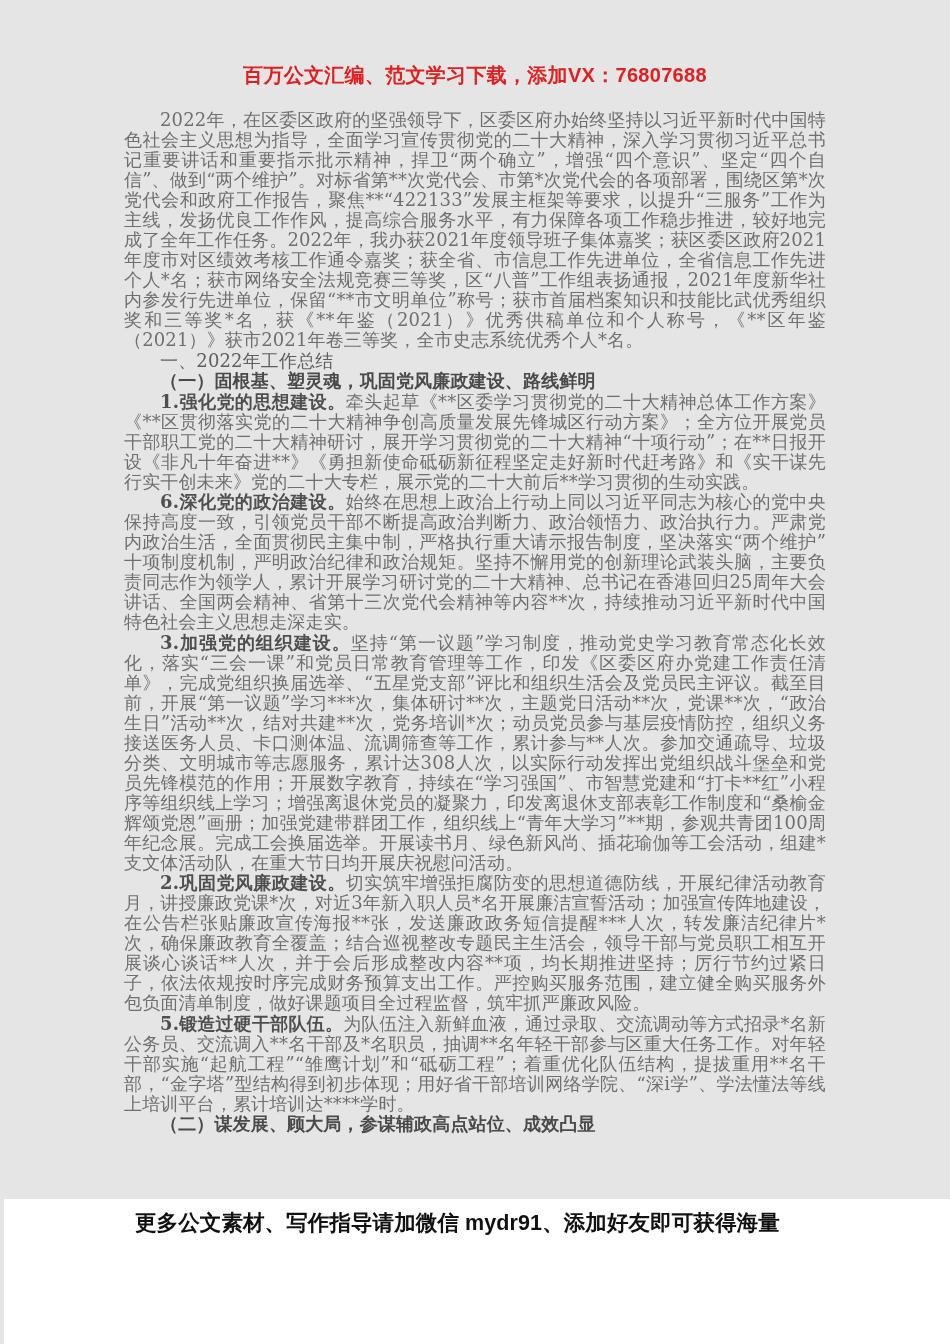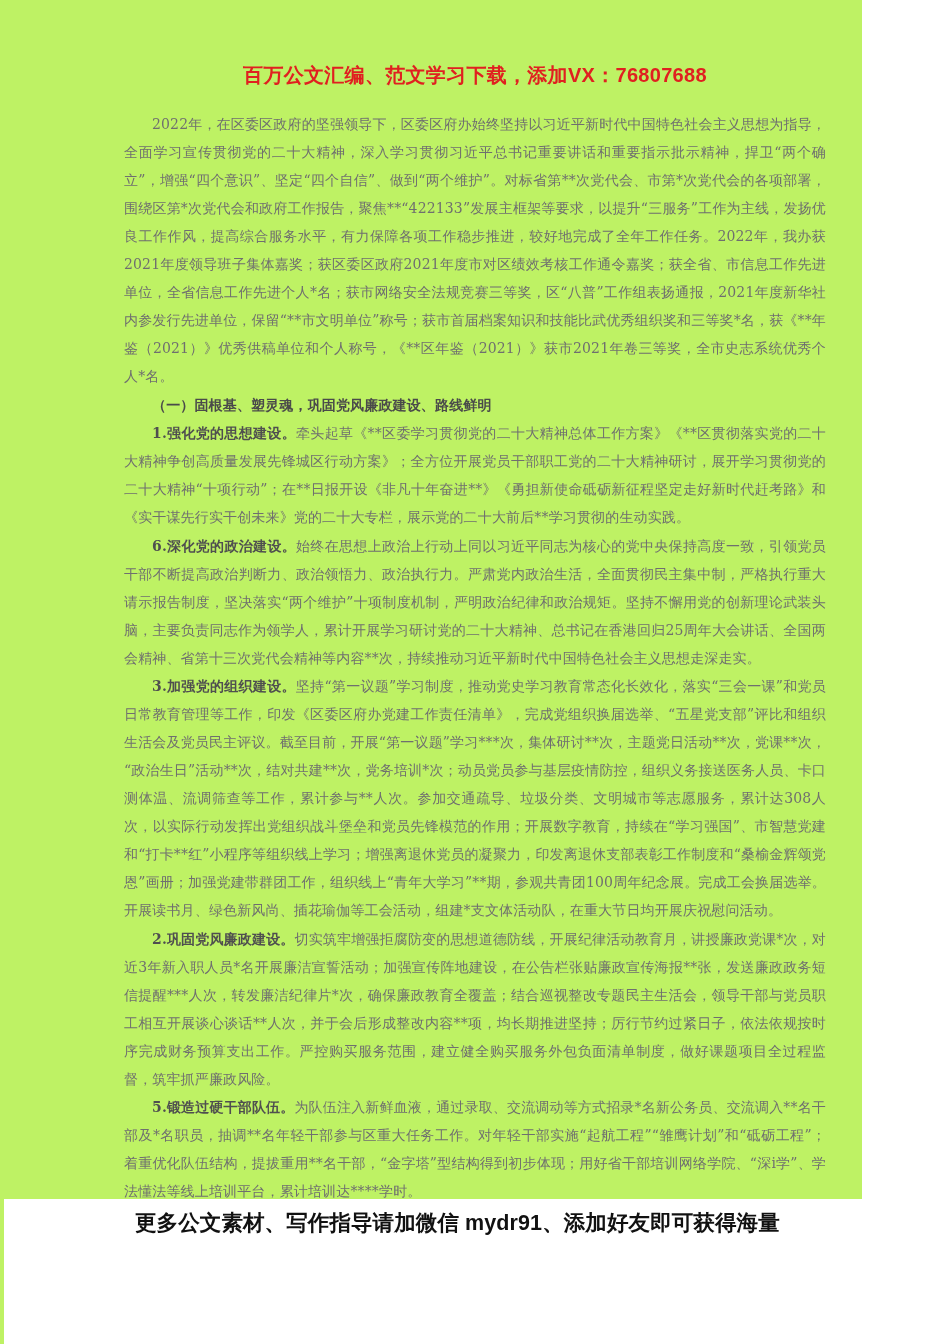--- a/index.html
+++ b/index.html
@@ -2,23 +2,23 @@
 <html lang="zh"><head>
 <meta charset="utf-8">
 <style>
   html, body {
     margin: 0;
     padding: 0;
     background: #ffffff;
   }
   .page {
     position: relative;
-    width: 862px;
+    width: 950px;
     height: 1344px;
-    background: #bef264;
+    background: #e5e5e5;
     overflow: hidden;
     box-sizing: border-box;
   }
 
   
   .promo-header {
     position: absolute;
     left: 0;
     top: 62px;
     width: 950px;
@@ -35,22 +35,22 @@
   .doc-body {
     position: absolute;
     left: 124px;
     top: 110px;
     width: 702px;
   }
 
   .doc-body p {
     margin: 0 0 0.5px 0;
     font-family: "DejaVu Serif", "Liberation Serif", serif;
-    font-size: 14px;
-    line-height: 28px;
+    font-size: 18px;
+    line-height: 20px;
     color: #6f6f6f;
     text-align: justify;
     text-justify: inter-ideograph;
     letter-spacing: 0.15px;
     text-indent: 2em;
   }
 
   .doc-body p.heading-1 {
     color: #5e5e5e;
     font-weight: 400;
@@ -94,20 +94,21 @@
 </head>
 <body>
 
 <div class="page">
 
   <div class="promo-header">百万公文汇编、范文学习下载，添加VX：76807688</div>
 
   <div class="doc-body">
 
   <p>2022年，在区委区政府的坚强领导下，区委区府办始终坚持以习近平新时代中国特色社会主义思想为指导，全面学习宣传贯彻党的二十大精神，深入学习贯彻习近平总书记重要讲话和重要指示批示精神，捍卫“两个确立”，增强“四个意识”、坚定“四个自信”、做到“两个维护”。对标省第**次党代会、市第*次党代会的各项部署，围绕区第*次党代会和政府工作报告，聚焦**“422133”发展主框架等要求，以提升“三服务”工作为主线，发扬优良工作作风，提高综合服务水平，有力保障各项工作稳步推进，较好地完成了全年工作任务。2022年，我办获2021年度领导班子集体嘉奖；获区委区政府2021年度市对区绩效考核工作通令嘉奖；获全省、市信息工作先进单位，全省信息工作先进个人*名；获市网络安全法规竞赛三等奖，区“八普”工作组表扬通报，2021年度新华社内参发行先进单位，保留“**市文明单位”称号；获市首届档案知识和技能比武优秀组织奖和三等奖*名，获《**年鉴（2021）》优秀供稿单位和个人称号，《**区年鉴（2021）》获市2021年卷三等奖，全市史志系统优秀个人*名。</p>
+      <p class="heading-1">一、2022年工作总结</p>
       <p class="heading-2">（一）固根基、塑灵魂，巩固党风廉政建设、路线鲜明</p>
       <p><span class="run-bold">1.强化党的思想建设。</span><span>牵头起草《**区委学习贯彻党的二十大精神总体工作方案》《**区贯彻落实党的二十大精神争创高质量发展先锋城区行动方案》；全方位开展党员干部职工党的二十大精神研讨，展开学习贯彻党的二十大精神“十项行动”；在**日报开设《非凡十年奋进**》《勇担新使命砥砺新征程坚定走好新时代赶考路》和《实干谋先行实干创未来》党的二十大专栏，展示党的二十大前后**学习贯彻的生动实践。</span></p>
       <p><span class="run-bold">6.深化党的政治建设。</span><span>始终在思想上政治上行动上同以习近平同志为核心的党中央保持高度一致，引领党员干部不断提高政治判断力、政治领悟力、政治执行力。严肃党内政治生活，全面贯彻民主集中制，严格执行重大请示报告制度，坚决落实“两个维护”十项制度机制，严明政治纪律和政治规矩。坚持不懈用党的创新理论武装头脑，主要负责同志作为领学人，累计开展学习研讨党的二十大精神、总书记在香港回归25周年大会讲话、全国两会精神、省第十三次党代会精神等内容**次，持续推动习近平新时代中国特色社会主义思想走深走实。</span></p>
       <p><span class="run-bold">3.加强党的组织建设。</span><span>坚持“第一议题”学习制度，推动党史学习教育常态化长效化，落实“三会一课”和党员日常教育管理等工作，印发《区委区府办党建工作责任清单》，完成党组织换届选举、“五星党支部”评比和组织生活会及党员民主评议。截至目前，开展“第一议题”学习***次，集体研讨**次，主题党日活动**次，党课**次，“政治生日”活动**次，结对共建**次，党务培训*次；动员党员参与基层疫情防控，组织义务接送医务人员、卡口测体温、流调筛查等工作，累计参与**人次。参加交通疏导、垃圾分类、文明城市等志愿服务，累计达308人次，以实际行动发挥出党组织战斗堡垒和党员先锋模范的作用；开展数字教育，持续在“学习强国”、市智慧党建和“打卡**红”小程序等组织线上学习；增强离退休党员的凝聚力，印发离退休支部表彰工作制度和“桑榆金辉颂党恩”画册；加强党建带群团工作，组织线上“青年大学习”**期，参观共青团100周年纪念展。完成工会换届选举。开展读书月、绿色新风尚、插花瑜伽等工会活动，组建*支文体活动队，在重大节日均开展庆祝慰问活动。</span></p>
       <p><span class="run-bold">2.巩固党风廉政建设。</span><span>切实筑牢增强拒腐防变的思想道德防线，开展纪律活动教育月，讲授廉政党课*次，对近3年新入职人员*名开展廉洁宣誓活动；加强宣传阵地建设，在公告栏张贴廉政宣传海报**张，发送廉政政务短信提醒***人次，转发廉洁纪律片*次，确保廉政教育全覆盖；结合巡视整改专题民主生活会，领导干部与党员职工相互开展谈心谈话**人次，并于会后形成整改内容**项，均长期推进坚持；厉行节约过紧日子，依法依规按时序完成财务预算支出工作。严控购买服务范围，建立健全购买服务外包负面清单制度，做好课题项目全过程监督，筑牢抓严廉政风险。</span></p>
       <p><span class="run-bold">5.锻造过硬干部队伍。</span><span>为队伍注入新鲜血液，通过录取、交流调动等方式招录*名新公务员、交流调入**名干部及*名职员，抽调**名年轻干部参与区重大任务工作。对年轻干部实施“起航工程”“雏鹰计划”和“砥砺工程”；着重优化队伍结构，提拔重用**名干部，“金字塔”型结构得到初步体现；用好省干部培训网络学院、“深ⅰ学”、学法懂法等线上培训平台，累计培训达****学时。</span></p>
       <p class="heading-2">（二）谋发展、顾大局，参谋辅政高点站位、成效凸显</p>
       <p></p>
     </div>
 

